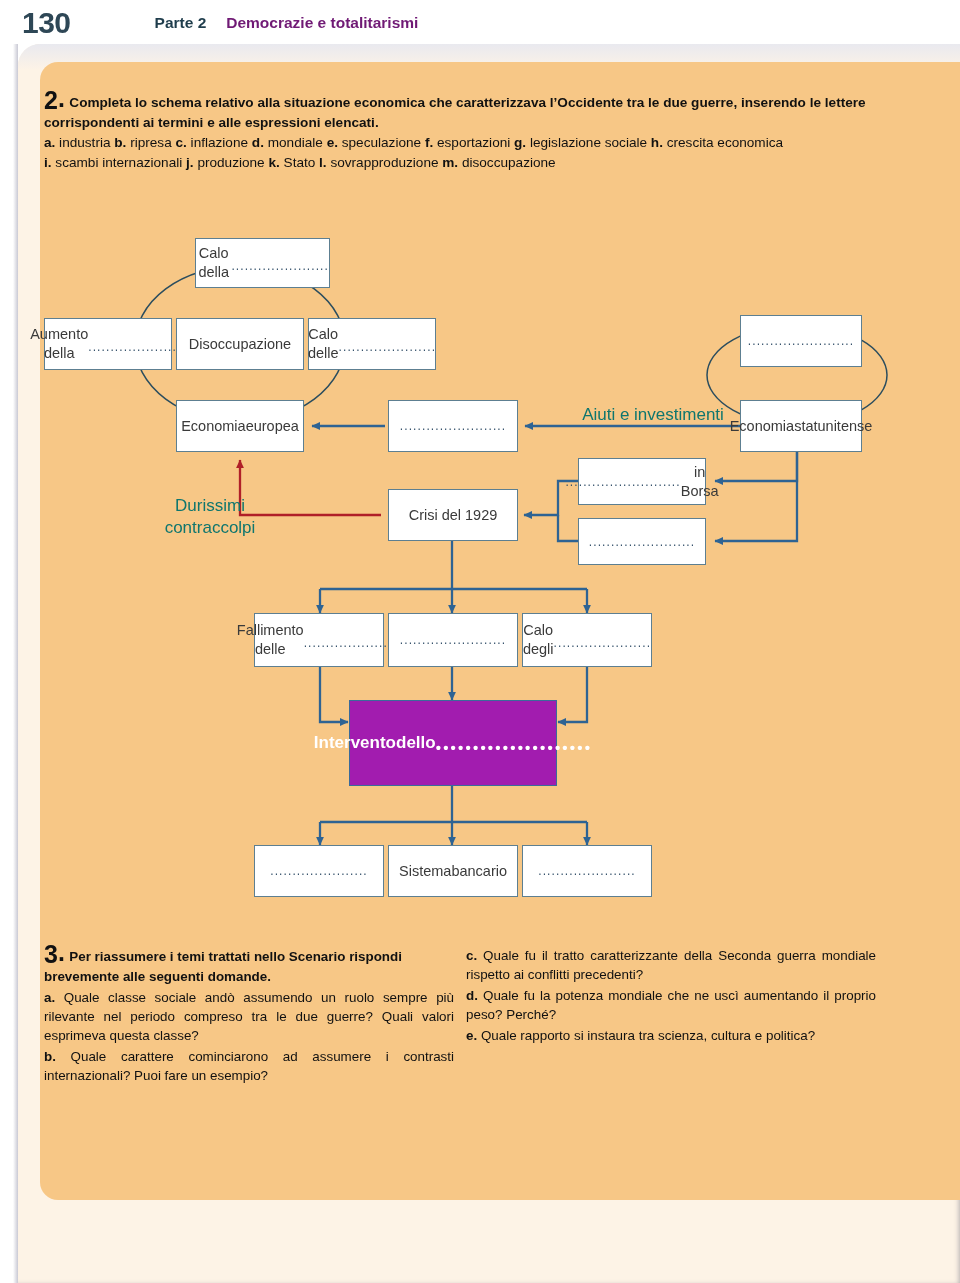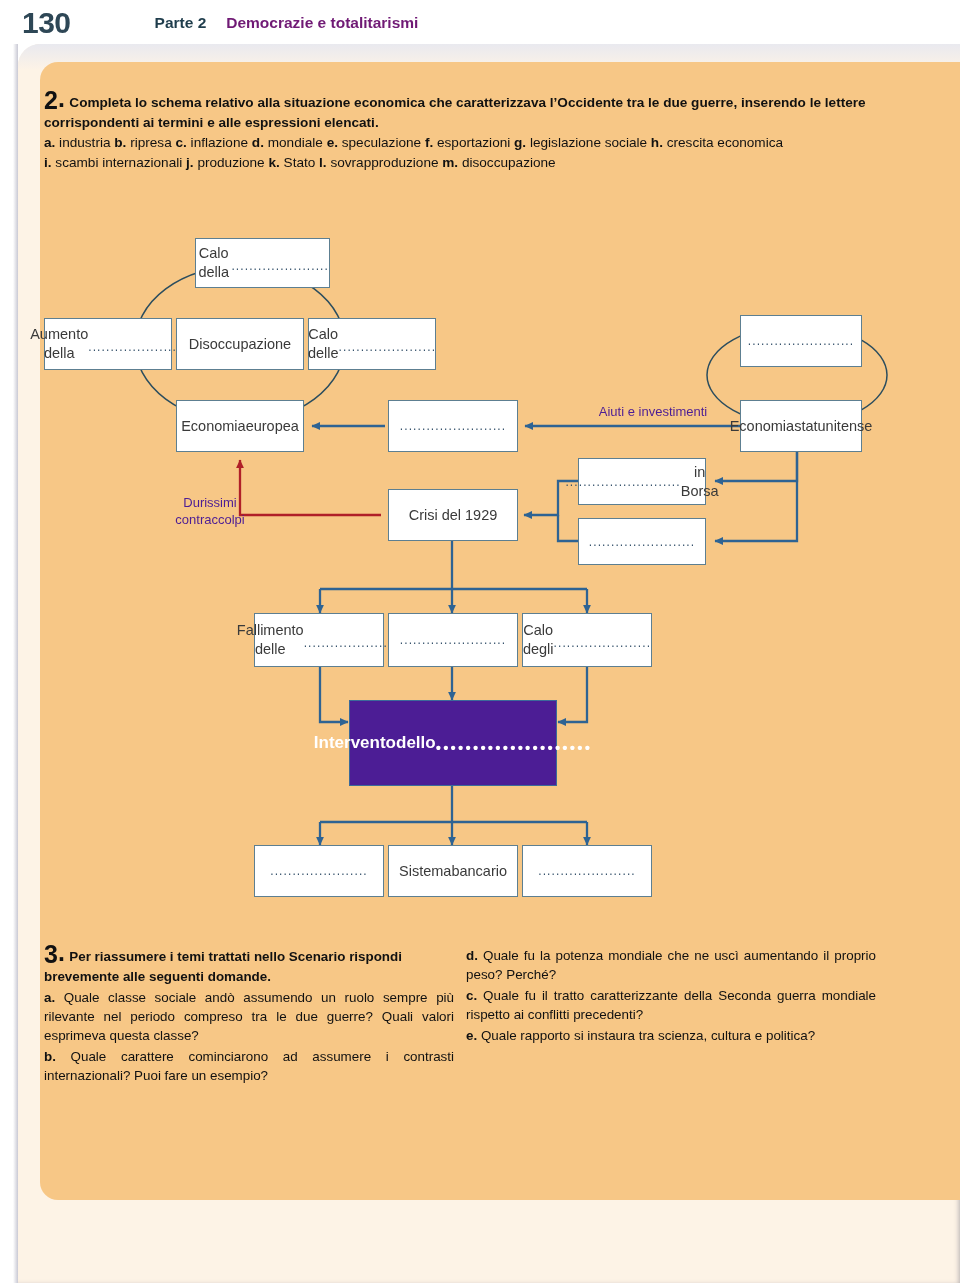--- a/index.html
+++ b/index.html
@@ -127,38 +127,38 @@
   }
   .node .blank {
     color: #33506a;
     letter-spacing: 1.1px;
     font-size: 12px;
     line-height: 1;
     margin-top: 5px;
   }
   .node .blank-only { margin-top: 0; }
   .node.accent {
-    background: #4c1d95;
+    background: #a21caf;
     border: 1.3px solid #3b6a9a;
     color: #ffffff;
     font-weight: bold;
     font-size: 17px;
     line-height: 1.2;
   }
   .node.accent .blank {
     color: #ffffff;
     letter-spacing: 2.2px;
     font-size: 15px;
     margin-top: 9px;
     font-weight: bold;
   }
   .edge-label {
     position: absolute;
-    font-size: 13px;
-    color: #4c1d95;
+    font-size: 17px;
+    color: #0f766e;
     line-height: 1.28;
     text-align: center;
     z-index: 3;
   }
 
   
   #ex3 {
     position: absolute;
     left: 44px; top: 938px;
     width: 410px;
@@ -364,21 +364,21 @@
   <div class="q">
     <b>a.</b><span> Quale classe sociale andò assumendo un ruolo sempre più rilevante nel periodo compreso tra le due guerre? Quali valori esprimeva questa classe?</span>
   </div>
   <div class="q">
     <b>b.</b><span> Quale carattere cominciarono ad assumere i contrasti internazionali? Puoi fare un esempio?</span>
   </div>
 </div>
 
 <div id="ex3-right">
   <div class="q">
+    <b>c.</b><span> Quale fu il tratto caratterizzante della Seconda guerra mondiale rispetto ai conflitti precedenti?</span>
+  </div>
+  <div class="q">
     <b>d.</b><span> Quale fu la potenza mondiale che ne uscì aumentando il proprio peso? Perché?</span>
   </div>
   <div class="q">
-    <b>c.</b><span> Quale fu il tratto caratterizzante della Seconda guerra mondiale rispetto ai conflitti precedenti?</span>
-  </div>
-  <div class="q">
     <b>e.</b><span> Quale rapporto si instaura tra scienza, cultura e politica?</span>
   </div>
 </div>
 
 </body></html>

